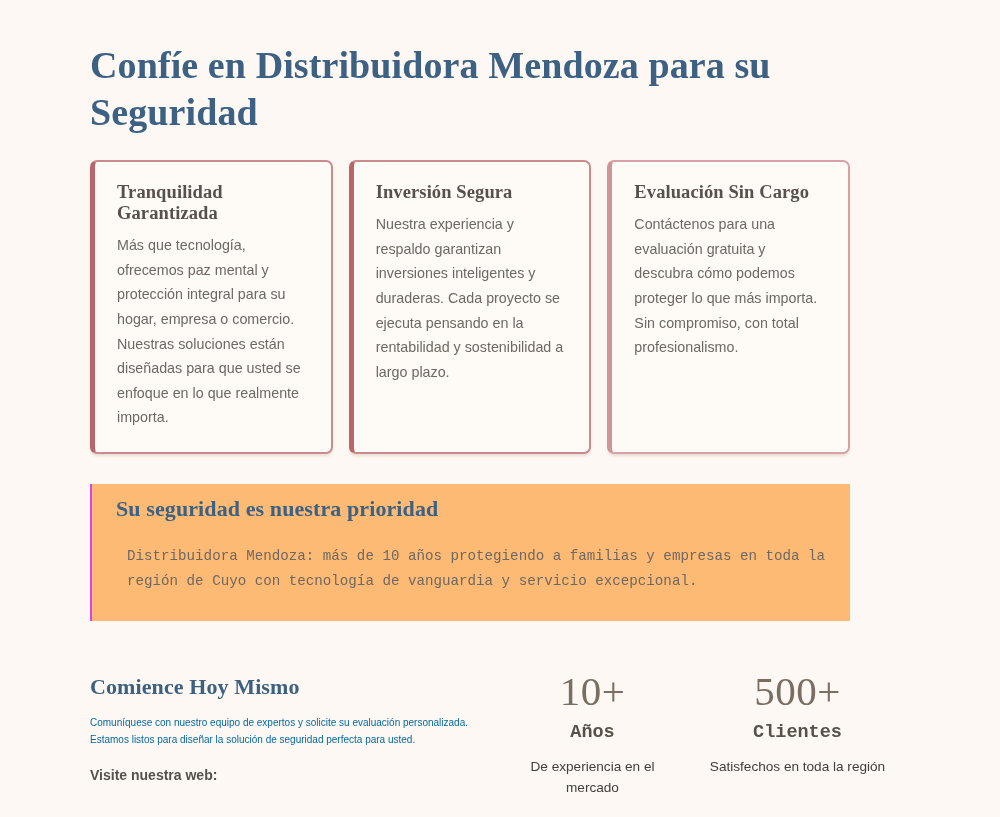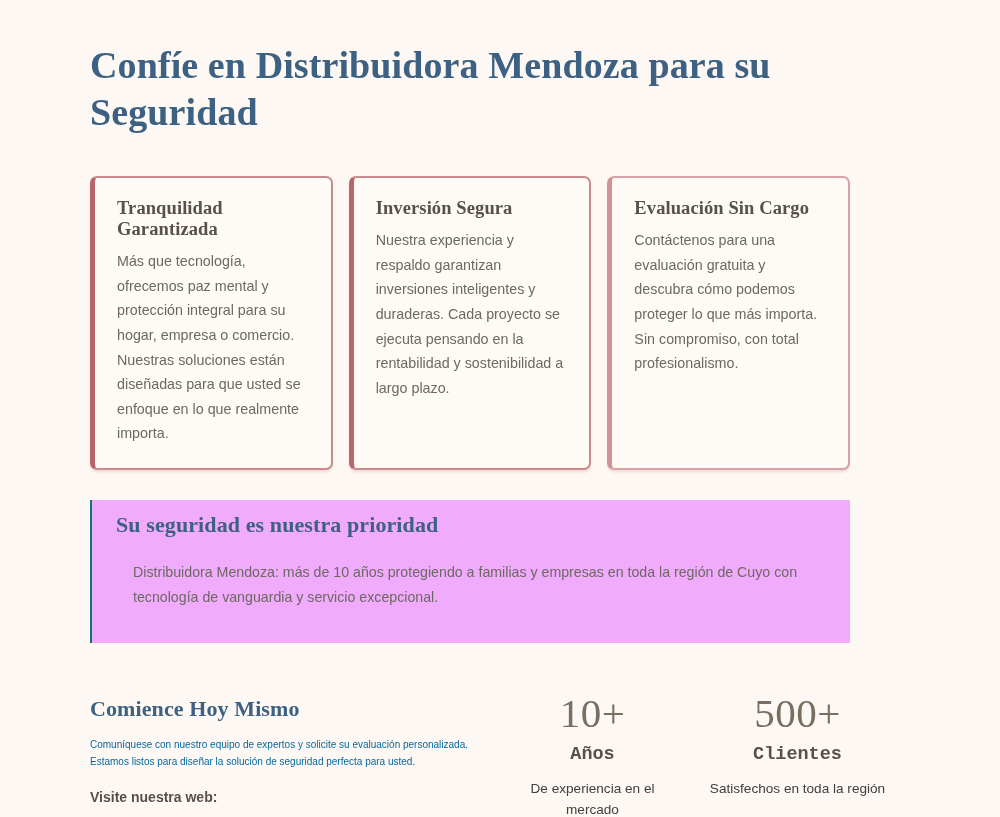--- a/index.html
+++ b/index.html
@@ -33,21 +33,21 @@
     line-height: 1.24;
     letter-spacing: 0.1px;
     color: #3d6182;
     max-width: 760px;
   }
 
   
   .cards-row {
     display: flex;
     gap: 16px;
-    margin-top: 40px;
+    margin-top: 24px;
   }
   .card {
     flex: 1 1 0;
     box-sizing: border-box;
     background: #fefaf6;
     border: 2px solid #c98b8e;
     border-left: 5px solid #b9656b;
     border-radius: 7px;
     padding: 20px 22px 22px 22px;
     min-height: 214px;
@@ -68,38 +68,39 @@
   .card-body {
     margin: 0;
     font-size: 14.3px;
     line-height: 1.72;
     color: #6e6862;
   }
 
   
   .quote-block {
     margin-top: 30px;
-    border-left: 2px solid #0f766e;
+    border-left: 2px solid #d946ef;
     padding: 12px 0 16px 24px;
-    background: #f0abfc;
+    background: #fdba74;
   }
   .quote-title {
     margin: 0 0 22px 0;
     font-family: "Liberation Serif", serif;
     font-size: 22px;
     font-weight: 700;
     color: #3d6182;
     letter-spacing: 0.1px;
   }
   .quote-text {
-    margin: 17px;
+    margin: 11px;
     font-size: 14.2px;
     line-height: 1.78;
     color: #6e6862;
     max-width: 800px;
+    font-family: Liberation Mono, monospace;
   }
 
   
   .bottom-row {
     display: flex;
     margin-top: 42px;
     align-items: center;
   }
   .cta-col {
     width: 400px;

